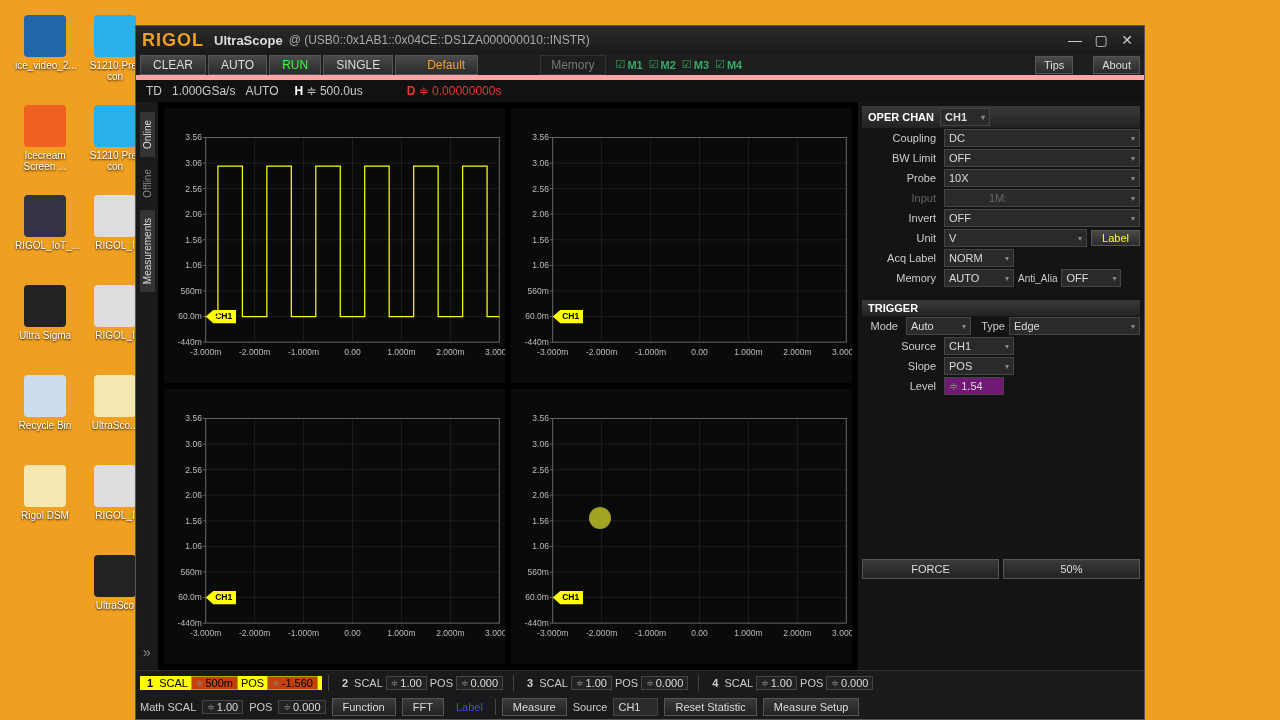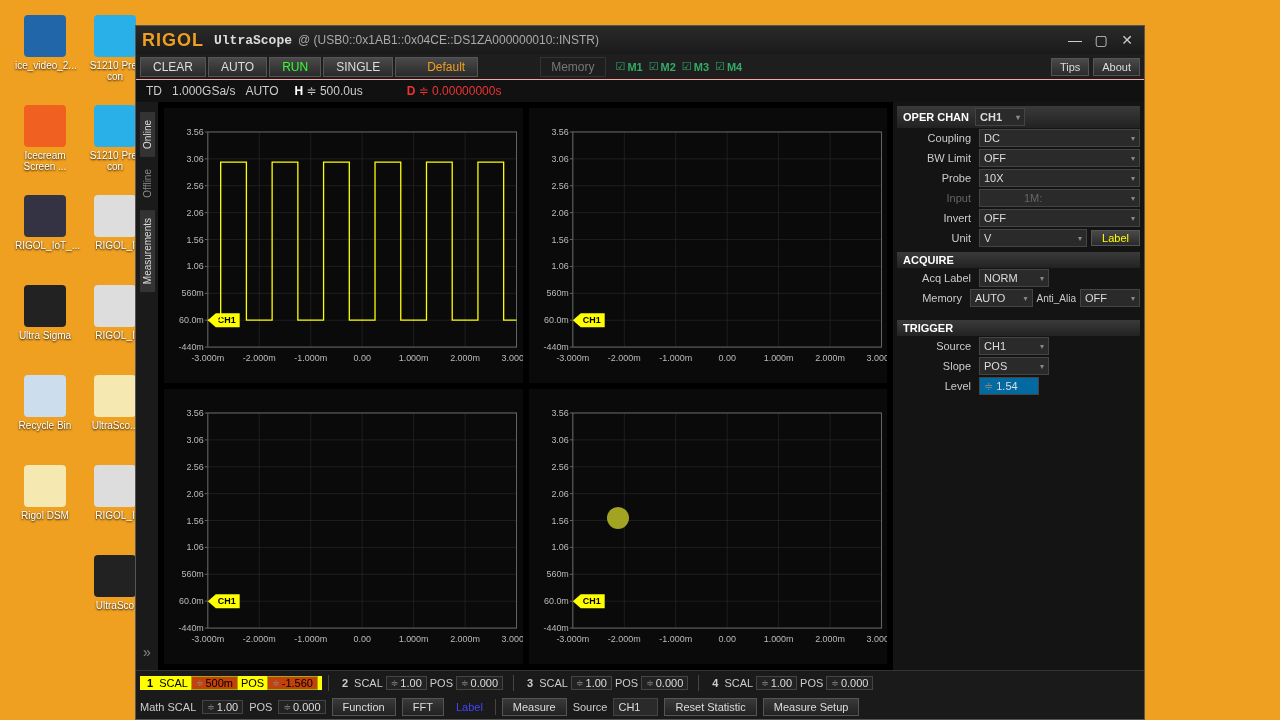--- a/index.html
+++ b/index.html
@@ -7,34 +7,34 @@
 
   
   .desktop { position:absolute; inset:0; }
   .di { position:absolute; width:60px; text-align:center; color:#fff; font-size:10px; text-shadow:0 1px 2px #000; }
   .di .ico { width:42px; height:42px; margin:0 auto 3px; border-radius:4px; }
 
   
   .win { position:absolute; left:135px; top:25px; width:1010px; height:695px; background:#000; border:1px solid #555; display:flex; flex-direction:column; }
   .titlebar { height:28px; background:linear-gradient(#2a2a2a,#1a1a1a); display:flex; align-items:center; padding:0 6px; }
   .brand { color:#f0a020; font-weight:bold; font-size:18px; letter-spacing:1px; margin-right:10px; }
-  .appname { color:#ddd; font-size:13px; margin-right:6px; font-weight:bold;font-family:Liberation Mono, monospace; }
+  .appname { color:#ddd; font-size:13px; margin-right:6px; font-weight:bold; }
   .conn { color:#aaa; font-size:12px; }
   .winbtns { margin-left:auto; display:flex; gap:4px; }
   .winbtns span { width:22px; height:18px; display:flex; align-items:center; justify-content:center; color:#ccc; font-size:14px; cursor:pointer; }
 
-  .toolbar { height:26px; background:#1e1e1e; display:flex; align-items:center; padding:0 4px; gap:2px; border-bottom:1px solid #fca5a5; }
+  .toolbar { height:26px; background:#1e1e1e; display:flex; align-items:center; padding:0 4px; gap:2px; border-bottom:5px solid #fca5a5; }
   .tbtn { padding:2px 12px; background:linear-gradient(#4a4a4a,#2a2a2a); color:#ddd; font-size:12px; border:1px solid #555; cursor:pointer; }
   .tbtn.g { color:#3f3; }
   .tbtn.o { color:#f0a020;padding-left:31px; }
   .tbtn.small { padding:2px 8px; font-size:11px; }
   .mem { margin-left:60px; color:#777; font-size:12px; padding:2px 10px; border:1px solid #333; }
   .mflags { display:flex; gap:6px; margin-left:8px; color:#3a6; font-size:11px; }
   .mflags span { display:flex; align-items:center; gap:2px; }
-  .rt { margin-left:auto; display:flex; gap:4px; }
+  .rt { margin-left:auto; display:flex; gap:20px; }
 
   .infobar { height:22px; background:#111; display:flex; align-items:center; padding:0 10px; gap:16px; font-size:12px; }
   .infobar .td { color:#ccc; }
   .infobar .h { color:#ccc; }
   .infobar .h b { color:#fff; }
   .infobar .d { color:#e33;padding-left:28px; }
 
   .content { flex:1; display:flex; overflow:hidden; }
   .left-tabs { width:22px; background:#1a1a1a; display:flex; flex-direction:column; align-items:center; padding-top:10px; gap:4px; }
   .vtab { writing-mode:vertical-rl; transform:rotate(180deg); font-size:10px; color:#888; padding:8px 2px; cursor:pointer; }
@@ -46,30 +46,30 @@
   .plot svg { width:100%; height:100%; }
   .yl { font-size:9px; fill:#bbb; text-anchor:end; }
   .xl { font-size:9px; fill:#bbb; text-anchor:middle; }
   .gridln { stroke:#333; stroke-width:0.5; }
   .axisln { stroke:#666; stroke-width:1; }
   .trace { stroke:#ff0; stroke-width:1.3; fill:none; }
   .chtag { fill:#ff0; }
   .chtxt { font-size:9px; fill:#000; font-weight:bold; }
   .cursor-dot { position:absolute; width:22px; height:22px; border-radius:50%; background:rgba(190,190,40,0.85); }
 
-  .panel { width:251px; background:#141414; padding:4px; font-size:11px; color:#ccc; overflow:hidden; }
+  .panel { width:286px; background:#141414; padding:4px; font-size:11px; color:#ccc; overflow:hidden; }
   .phdr { background:linear-gradient(#3a3a3a,#222); padding:2px 6px; color:#fff; font-size:11px; font-weight:bold; display:flex; align-items:center; gap:6px; }
   .prow { display:flex; align-items:center; padding:1px 0; gap:4px; }
   .plbl { width:78px; text-align:right; color:#ccc; padding-right:4px; }
   .psel { background:#2a2a2a; border:1px solid #444; color:#ddd; padding:0 4px; height:18px; font-size:11px; min-width:60px; display:flex; align-items:center; justify-content:space-between; cursor:pointer; }
   .psel::after { content:"▾"; color:#888; font-size:8px; }
   .psel.noarrow::after{content:"";}
   .psel.dis { color:#666;padding-left:44px; }
   .pbtn { background:linear-gradient(#4a4a4a,#2a2a2a); border:1px solid #555; color:#ff0; padding:1px 10px; font-size:11px; cursor:pointer; }
-  .spin { background:#0369a1; border:1px solid #444; color:#ddd; padding:0 4px; height:18px; font-size:11px; width:60px; display:flex; align-items:center; }
+  .spin { background:#701a75; border:1px solid #444; color:#ddd; padding:0 4px; height:18px; font-size:11px; width:60px; display:flex; align-items:center; }
   .spin::before { content:"≑"; color:#888; margin-right:3px; }
   .fbtns { display:flex; gap:4px; margin-top:8px; }
   .fbtn { flex:1; background:linear-gradient(#3a3a3a,#222); border:1px solid #555; color:#ddd; padding:3px 0; font-size:11px; text-align:center; cursor:pointer; }
 
   .bottombar { background:#1a1a1a; border-top:1px solid #333; }
   .chrow { height:24px; display:flex; align-items:center; padding:0 4px; gap:6px; font-size:11px; color:#ccc; }
   .chseg { display:flex; align-items:center; gap:3px; padding:0 4px; }
   .chseg.active { background:#ff0; color:#000; }
   .chn { font-weight:bold; padding:0 3px; }
   .chv { background:#222; border:1px solid #444; padding:0 4px; color:#ddd; display:flex; align-items:center; }
@@ -396,51 +396,58 @@
       <div class="prow">
           <span class="plbl">Invert</span>
           <div class="psel" style="flex:1">OFF</div>
         </div>
       <div class="prow">
           <span class="plbl">Unit</span>
           <div class="psel" style="flex:1">V</div>
           <div class="pbtn">Label</div>
         </div>
 
-      <div class="phdr" style="margin-top:4px">
-          <span>ACQUIRE</span>
-        </div>
       <div class="prow">
           <span class="plbl">Acq Label</span>
           <div class="psel" style="width:70px">NORM</div>
         </div>
       <div class="prow">
           <span class="plbl">Memory</span>
           <div class="psel" style="width:70px">AUTO</div>
         <span style="font-size:10px">Anti_Alia</span>
           <div class="psel" style="width:45px">OFF</div>
         </div>
 
       <div class="phdr" style="margin-top:12px">
           <span>TRIGGER</span>
         </div>
       <div class="prow">
+          <span class="plbl" style="width:40px">Mode</span>
+          <div class="psel" style="width:65px">Auto</div>
+        <span style="width:30px;text-align:right">Type</span>
+          <div class="psel" style="flex:1">Edge</div>
+        </div>
+      <div class="prow">
           <span class="plbl">Source</span>
           <div class="psel" style="width:70px">CH1</div>
         </div>
       <div class="prow">
           <span class="plbl">Slope</span>
           <div class="psel" style="width:70px">POS</div>
         </div>
       <div class="prow">
           <span class="plbl">Level</span>
           <div class="spin">1.54</div>
         </div>
 
       <div style="height:155px"></div>
+      <div class="fbtns">
+        <div class="fbtn">FORCE</div>
+        <div class="fbtn">50%</div>
+      </div>
     </div>
   </div>
 
   <div class="bottombar">
     <div class="chrow" id="chrow">
         <div class="chseg active">
           <span class="chn">1</span>
           <span>SCAL</span>
           <div class="chv">500m</div>
           <span>POS</span>

